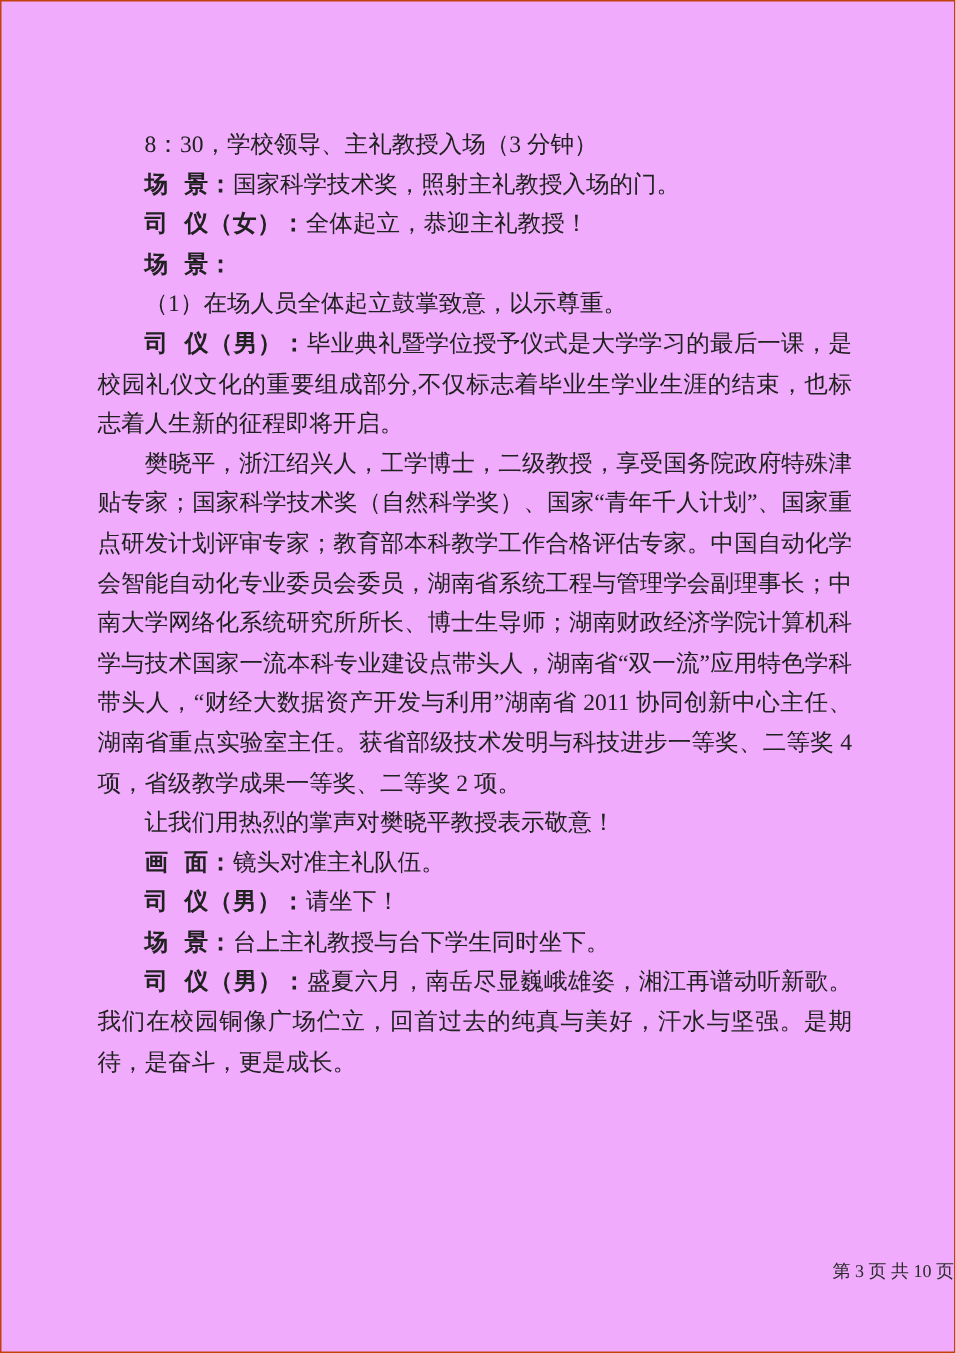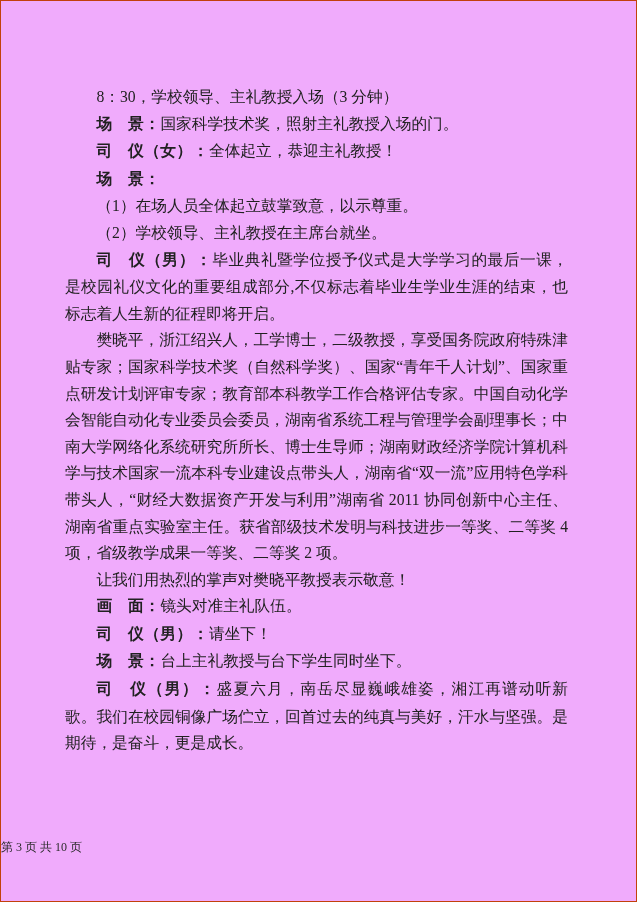--- a/index.html
+++ b/index.html
@@ -26,52 +26,51 @@
   .para {
     margin: 0;
     font-size: 15.7px;
     line-height: 26.6px;
     color: #212121;
     text-align: justify;
     text-indent: 2em;
     word-break: break-all;
   }
   .para-label {
-    font-family: Liberation Mono, monospace;
+    font-family: Liberation Sans, sans-serif;
     font-weight: 700;
     word-spacing: 0.35em;
     letter-spacing: 0.5px;
   }
   .page-footer {
     position: absolute;
     top: 839px;
     left: 0;
     width: 100%;
-    text-align: left;
+    text-align: right;
     font-size: 12px;
     line-height: 15px;
     color: #2a2a2a;
   }
 </style>
 </head>
 <body>
 
 <div class="page">
   <div class="doc-body">
   <p class="para"><span>8：30，学校领导、主礼教授入场（3 分钟）</span></p>
 
   <p class="para"><strong class="para-label">场 景：</strong><span>国家科学技术奖，照射主礼教授入场的门。</span></p>
 
   <p class="para"><strong class="para-label">司 仪（女）：</strong><span>全体起立，恭迎主礼教授！</span></p>
 
   <p class="para"><strong class="para-label">场 景：</strong><span></span></p>
 
   <p class="para"><span>（1）在场人员全体起立鼓掌致意，以示尊重。</span></p>
 
-  <p class="para"><span>（2）学校领导、主礼教授在主席台就坐。</span></p>
 
   <p class="para"><strong class="para-label">司 仪（男）：</strong><span>毕业典礼暨学位授予仪式是大学学习的最后一课，是校园礼仪文化的重要组成部分,不仅标志着毕业生学业生涯的结束，也标志着人生新的征程即将开启。</span></p>
 
 
   <p class="para"><span>樊晓平，浙江绍兴人，工学博士，二级教授，享受国务院政府特殊津贴专家；国家科学技术奖（自然科学奖）、国家“青年千人计划”、国家重点研发计划评审专家；教育部本科教学工作合格评估专家。中国自动化学会智能自动化专业委员会委员，湖南省系统工程与管理学会副理事长；中南大学网络化系统研究所所长、博士生导师；湖南财政经济学院计算机科学与技术国家一流本科专业建设点带头人，湖南省“双一流”应用特色学科带头人，“财经大数据资产开发与利用”湖南省 2011 协同创新中心主任、湖南省重点实验室主任。获省部级技术发明与科技进步一等奖、二等奖 4 项，省级教学成果一等奖、二等奖 2 项。</span></p>
 
   <p class="para"><span>让我们用热烈的掌声对樊晓平教授表示敬意！</span></p>
 
   <p class="para"><strong class="para-label">画 面：</strong><span>镜头对准主礼队伍。</span></p>
 

